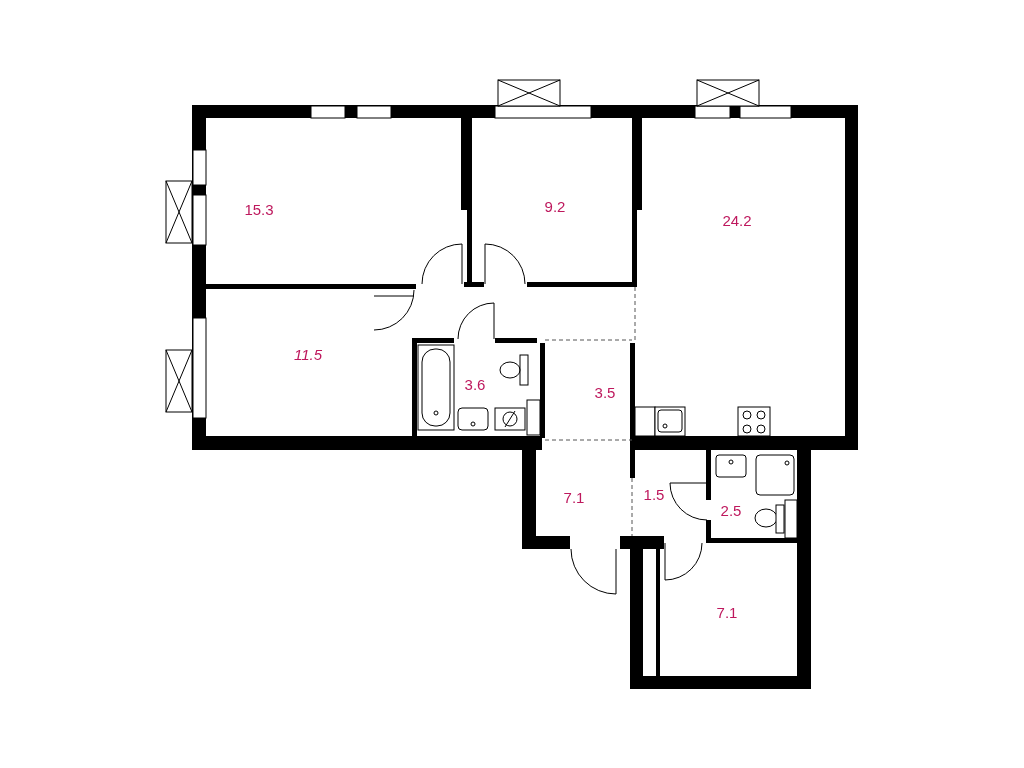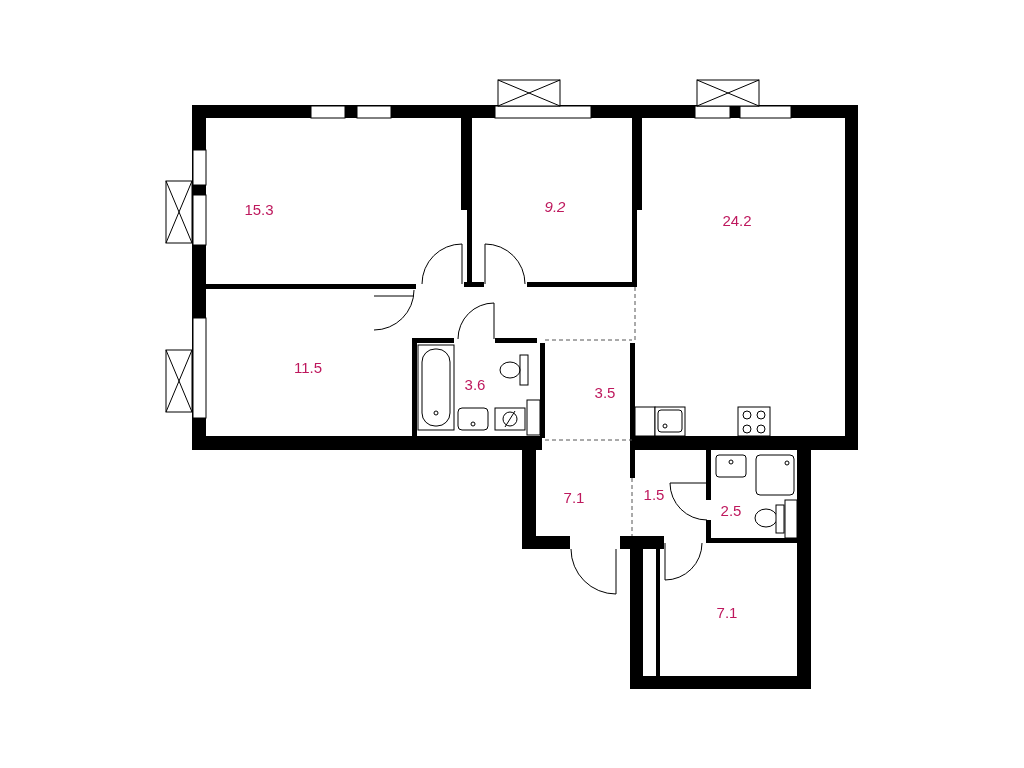--- a/index.html
+++ b/index.html
@@ -132,21 +132,21 @@
     <circle class="thin" cx="731" cy="462" r="2"></circle>
     <rect class="fix" x="756" y="455" width="38" height="40" rx="4"></rect>
     <circle class="thin" cx="787" cy="463" r="2"></circle>
     <rect class="fix" x="785" y="500" width="12" height="38"></rect>
     <ellipse class="thin" cx="766" cy="518" rx="11" ry="9"></ellipse>
     <rect class="fix" x="776" y="505" width="8" height="28"></rect>
   </g>
 </svg>
 
 <div class="label" style="left:259px;top:209px;">15.3</div>
-<div class="label" style="left:555px;top:206px;font-style:italic;">9.2</div>
+<div class="label" style="left:555px;top:206px;">9.2</div>
 <div class="label" style="left:737px;top:220px;text-align:center;">24.2</div>
-<div class="label" style="left:308px;top:367px;">11.5</div>
+<div class="label" style="left:308px;top:354px;font-style:italic;">11.5</div>
 <div class="label" style="left:475px;top:384px;">3.6</div>
 <div class="label" style="left:587px;top:392px;margin-left:18px;">3.5</div>
 <div class="label" style="left:574px;top:497px;">7.1</div>
 <div class="label" style="left:654px;top:494px;">1.5</div>
 <div class="label" style="left:731px;top:510px;text-align:center;">2.5</div>
 <div class="label" style="left:727px;top:612px;">7.1</div>
 
 </body></html>

